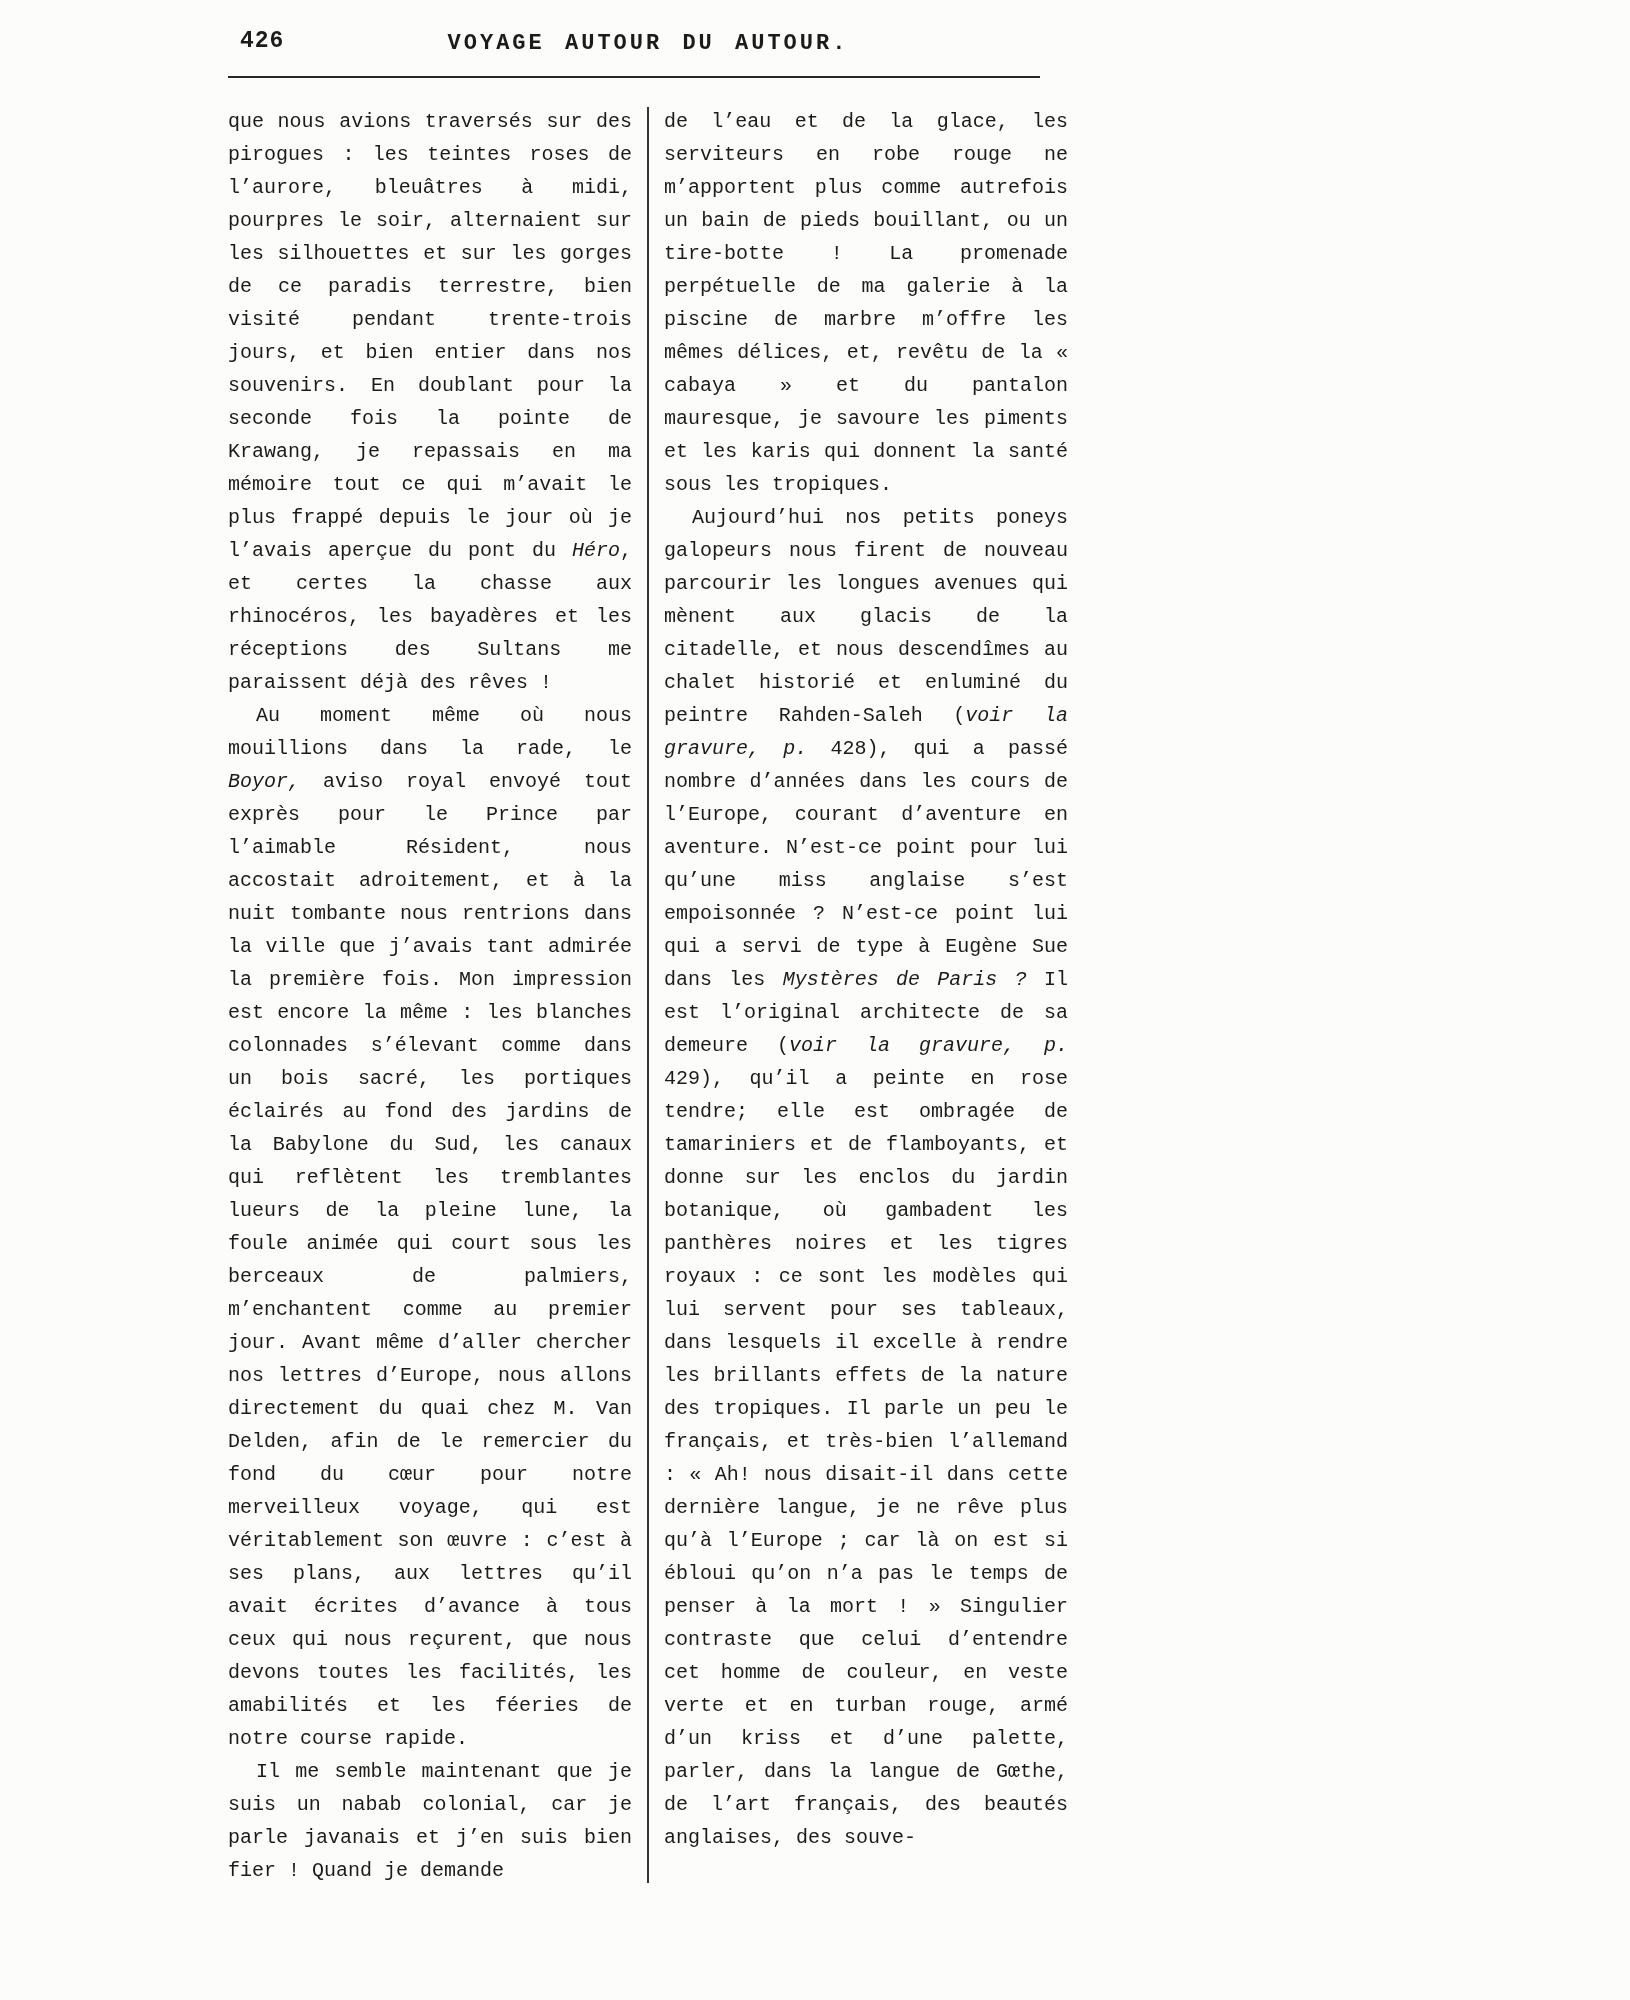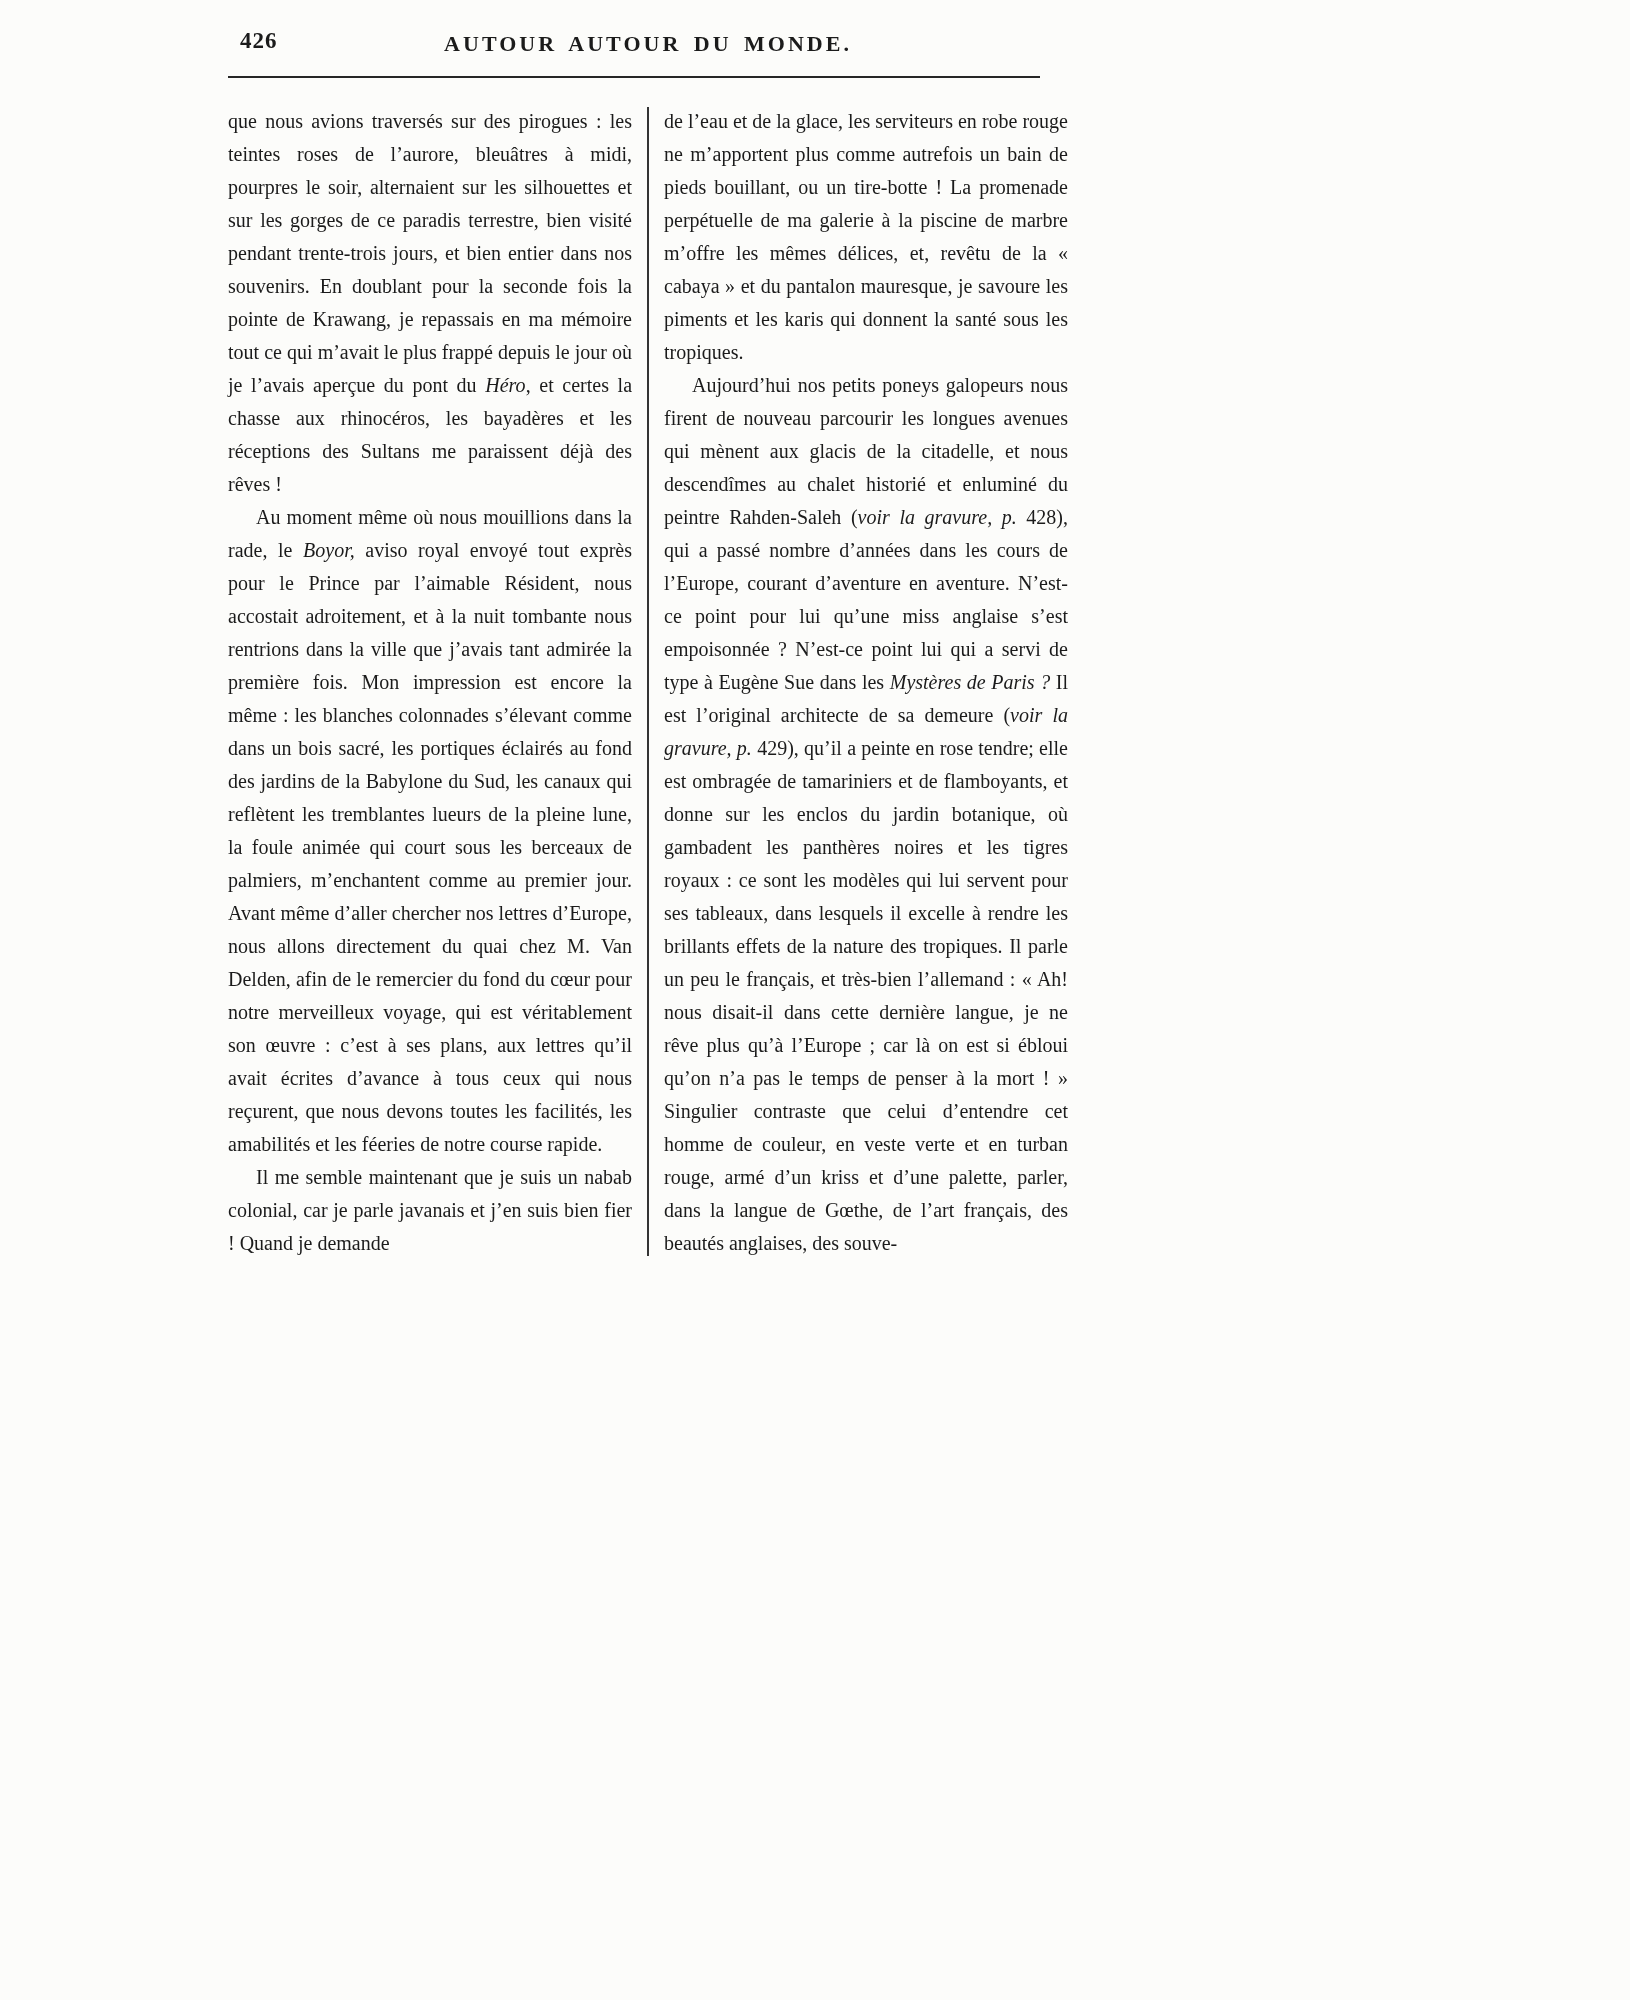--- a/index.html
+++ b/index.html
@@ -5,21 +5,21 @@
   html, body {
     margin: 0;
     padding: 0;
     background: #fcfcfa;
   }
   .page {
     position: relative;
     width: 1366px;
     height: 2000px;
     background: #fcfcfa;
-    font-family: Liberation Serif, serif;
+    font-family: Liberation Mono, monospace;
     color: #1b1b1b;
     overflow: hidden;
   }
   .content {
     position: absolute;
     left: 228px;
     top: 22px;
     width: 840px;
   }
   .header {
@@ -77,21 +77,21 @@
   }
 </style>
 </head>
 <body>
 
 <div class="page">
   <div class="content">
 
     <div class="header">
       <div class="page-number">426</div>
-      <div class="title">AUTOUR AUTOUR DU MONDE.</div>
+      <div class="title">VOYAGE AUTOUR DU AUTOUR.</div>
     </div>
 
     <div class="header-rule"></div>
 
     <div class="columns">
       <div class="col">
           <p class="para"><span>que nous avions traversés sur des pirogues : les teintes roses de l’aurore, bleuâtres à midi, pourpres le soir, alternaient sur les silhouettes et sur les gorges de ce paradis terrestre, bien visité pendant trente-trois jours, et bien entier dans nos souvenirs. En doublant pour la seconde fois la pointe de Krawang, je repassais en ma mémoire tout ce qui m’avait le plus frappé depuis le jour où je l’avais aperçue du pont du </span><span class="it">Héro</span><span>, et certes la chasse aux rhinocéros, les bayadères et les réceptions des Sultans me paraissent déjà des rêves !</span></p>
           <p class="para indent"><span>Au moment même où nous mouillions dans la rade, le </span><span class="it">Boyor,</span><span> aviso royal envoyé tout exprès pour le Prince par l’aimable Résident, nous accostait adroitement, et à la nuit tombante nous rentrions dans la ville que j’avais tant admirée la première fois. Mon impression est encore la même : les blanches colonnades s’élevant comme dans un bois sacré, les portiques éclairés au fond des jardins de la Babylone du Sud, les canaux qui reflètent les tremblantes lueurs de la pleine lune, la foule animée qui court sous les berceaux de palmiers, m’enchantent comme au premier jour. Avant même d’aller chercher nos lettres d’Europe, nous allons directement du quai chez M. Van Delden, afin de le remercier du fond du cœur pour notre merveilleux voyage, qui est véritablement son œuvre : c’est à ses plans, aux lettres qu’il avait écrites d’avance à tous ceux qui nous reçurent, que nous devons toutes les facilités, les amabilités et les féeries de notre course rapide.</span></p>
           <p class="para indent"><span>Il me semble maintenant que je suis un nabab colonial, car je parle javanais et j’en suis bien fier ! Quand je demande</span></p>
         </div>

